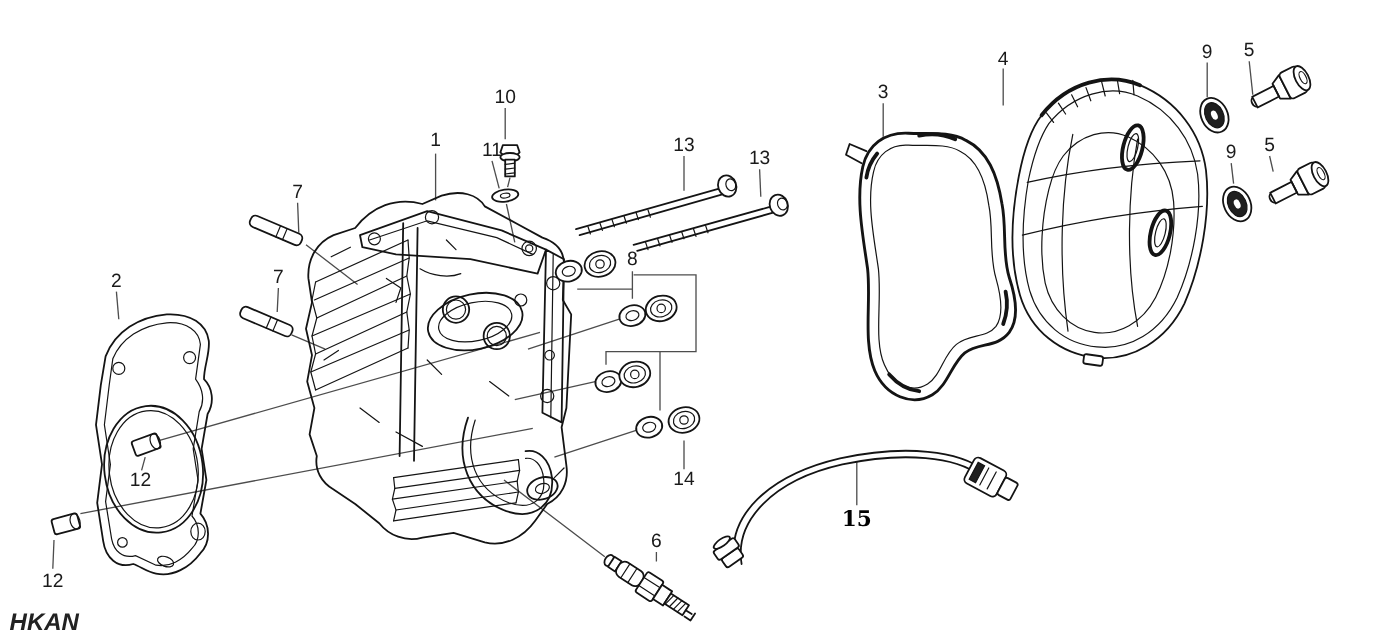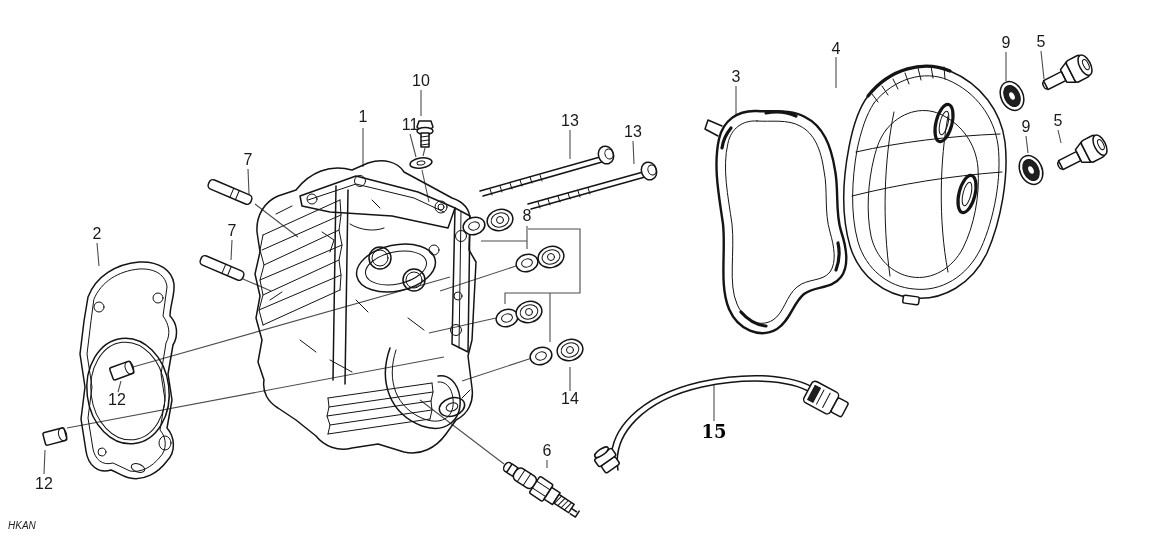--- a/index.html
+++ b/index.html
@@ -11,22 +11,23 @@
   .callout {
     font-family:"Liberation Sans", sans-serif;
     font-size:16px; fill:#1a1a1a; text-anchor:middle;
   }
   .callout-bold {
     font-family:"DejaVu Serif","Liberation Serif", serif;
     font-size:18px; font-weight:bold; fill:#000; text-anchor:middle;
   }
   .watermark {
     position:absolute; left:8px; bottom:6px;
-    font-style:italic; font-size:10px; color:#222;
+    font-style:italic; font-size:20px; color:#222;
     font-family:"Liberation Sans", sans-serif;
+    font-weight:bold;
   }
   .art   { stroke:#141414; fill:none; stroke-width:1.5; stroke-linecap:round; stroke-linejoin:round; }
   .thin  { stroke:#141414; fill:none; stroke-width:1;   stroke-linecap:round; }
   .heavy { stroke:#141414; fill:none; stroke-width:3.2; stroke-linecap:round; }
   .leader{ stroke:#4d4d4d; fill:none; stroke-width:1.1; }
   .white { fill:#ffffff; }
   .dark  { fill:#1f1f1f; stroke:#141414; stroke-width:1; }
 </style>
 </head>
 <body>

